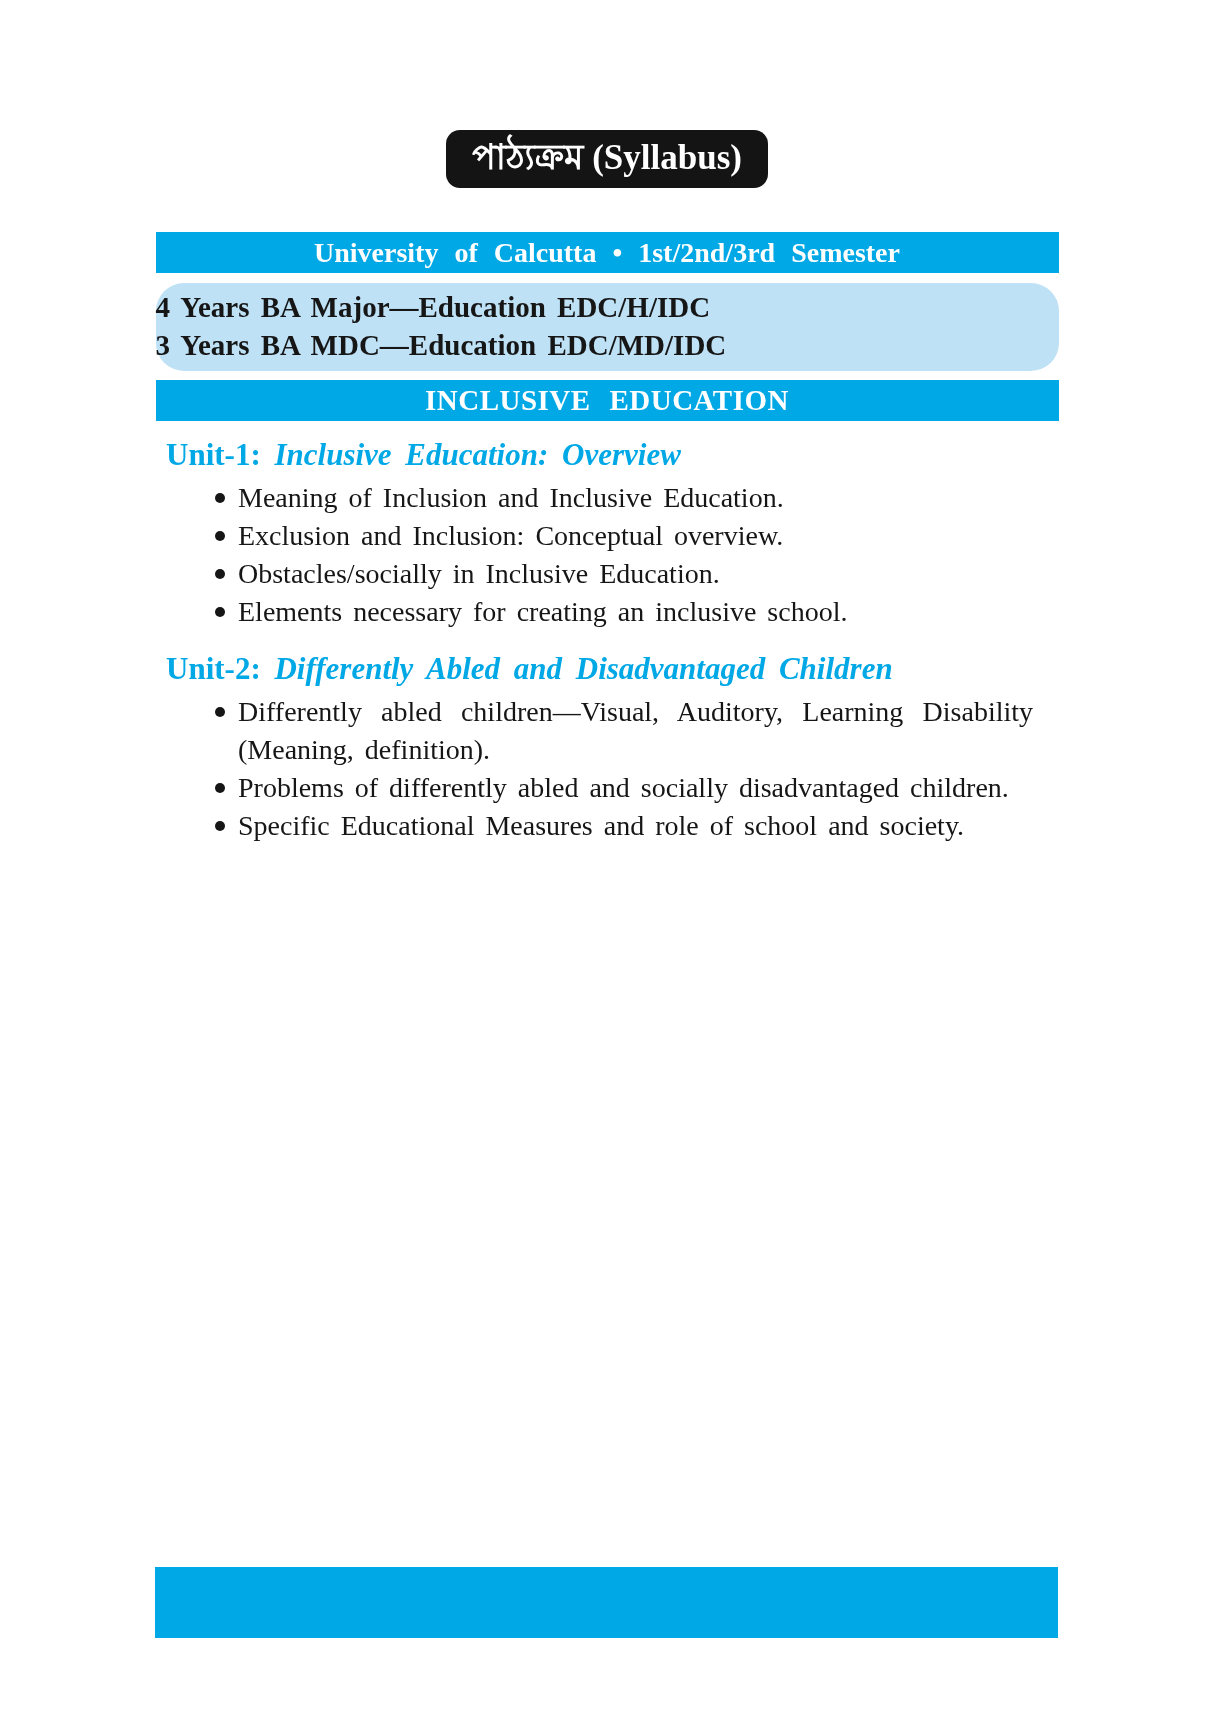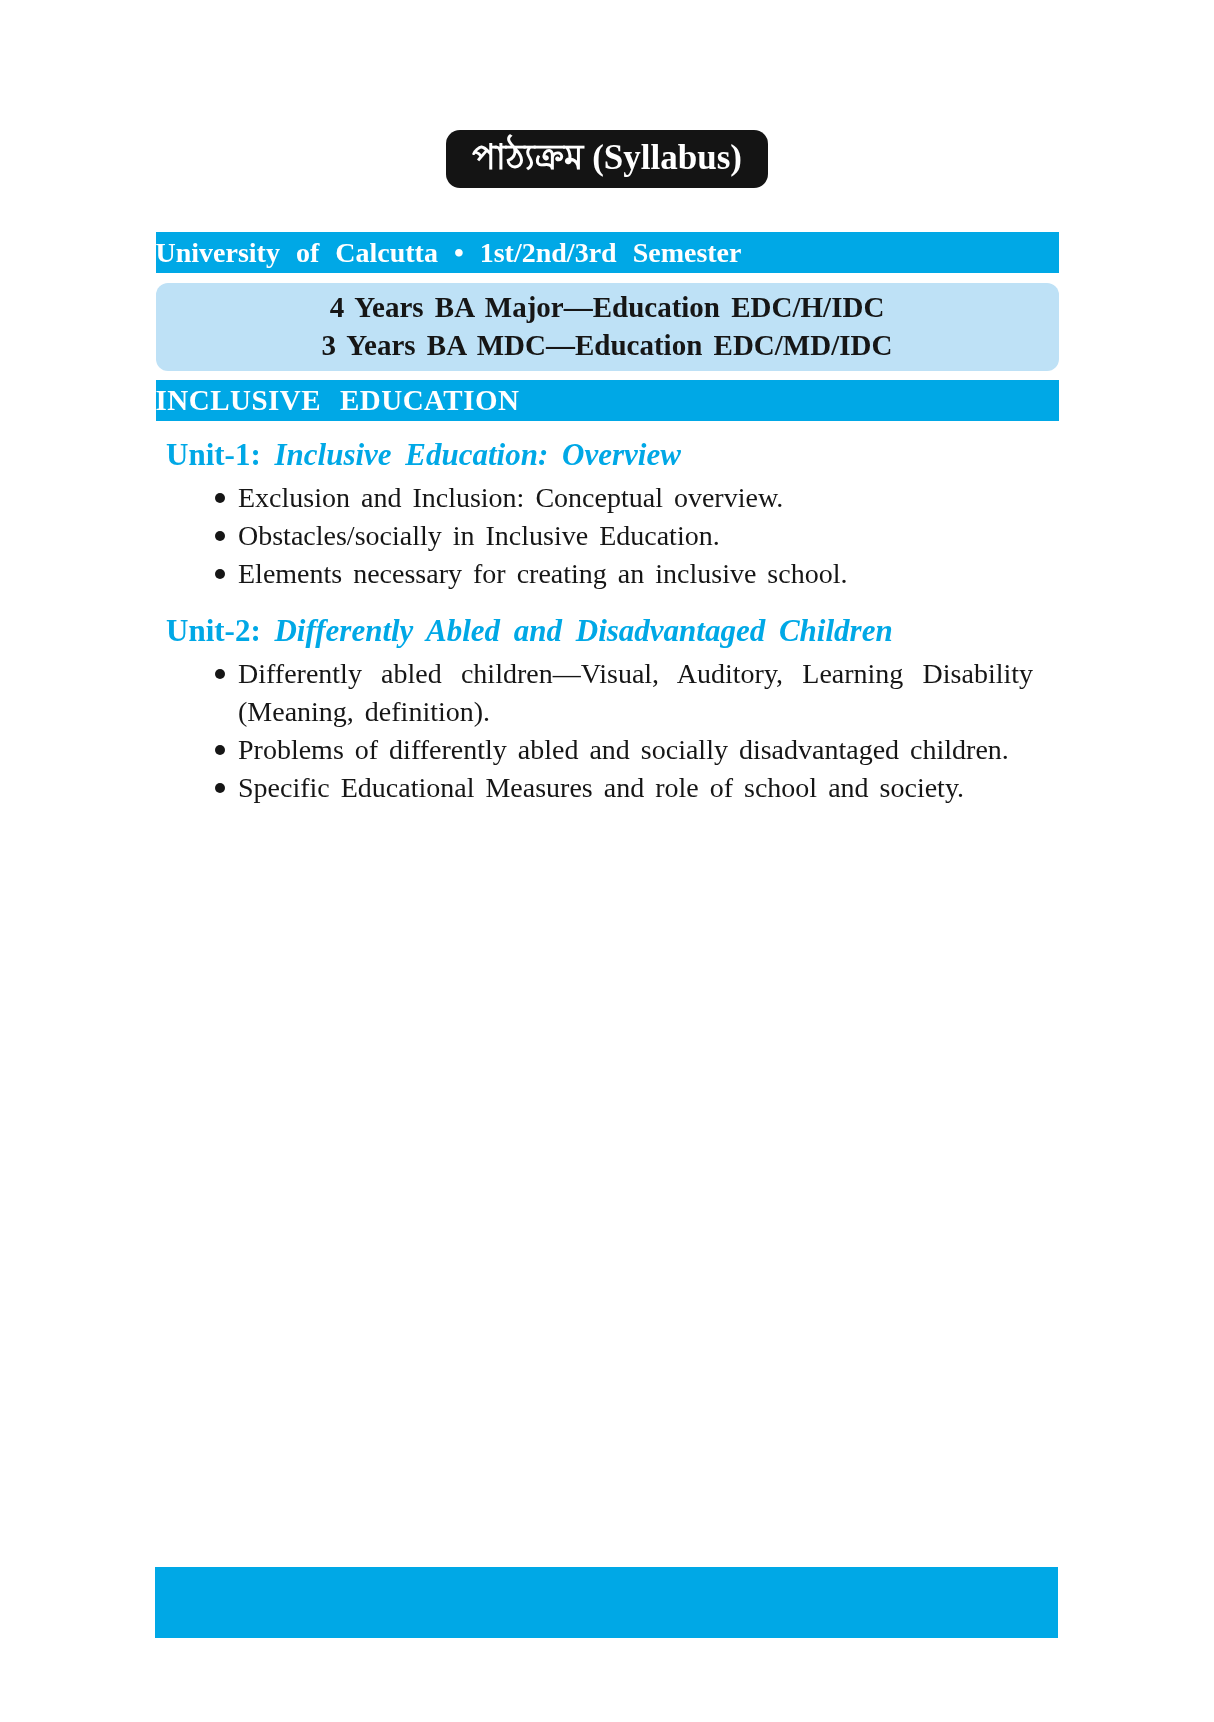--- a/index.html
+++ b/index.html
@@ -26,32 +26,33 @@
     line-height: 42px;
   }
   .band-stack {
     width: 903px;
     margin: 44px auto 0 auto;
   }
   .bar {
     background: var(--accent-blue, #00a8e6);
     color: #ffffff;
     font-weight: bold;
+    text-align: center;
   }
   .bar.header-bar {
     height: 41px;
     line-height: 41px;
     font-size: 28px;
     word-spacing: 9px;
     margin-bottom: 10px;
   }
   .program-box {
     background: var(--light-blue, #bee1f6);
-    border-radius: 12px;
-    text-align: center;
+    border-radius: 28px;
+    text-align: left;
     color: #161616;
     font-weight: bold;
     font-size: 29px;
     line-height: 38px;
     padding: 5px 0 7px 0;
     margin-bottom: 9px;
     word-spacing: 4px;
   }
   .bar.subject-bar {
     height: 41px;
@@ -128,20 +129,21 @@
   </div>
 
   <div class="content">
 
     <div class="unit-section">
       <div class="unit-heading">
         <span>Unit-1:</span>
         <span class="unit-title">Inclusive Education: Overview</span>
       </div>
       <ul class="bullets">
+        <li>Meaning of Inclusion and Inclusive Education.</li>
         <li>Exclusion and Inclusion: Conceptual overview.</li>
         <li>Obstacles/socially in Inclusive Education.</li>
         <li>Elements necessary for creating an inclusive school.</li>
       </ul>
     </div>
 
     <div class="unit-section">
       <div class="unit-heading">
         <span>Unit-2:</span>
         <span class="unit-title">Differently Abled and Disadvantaged Children</span>

